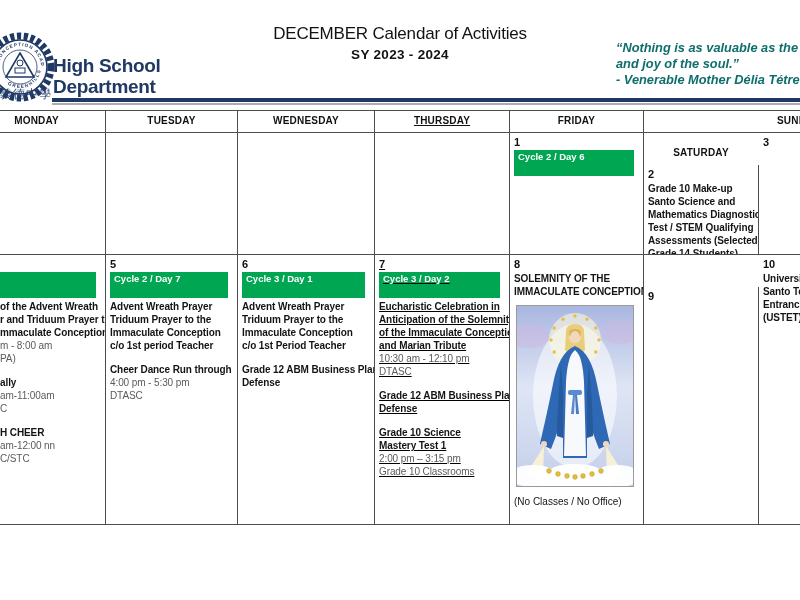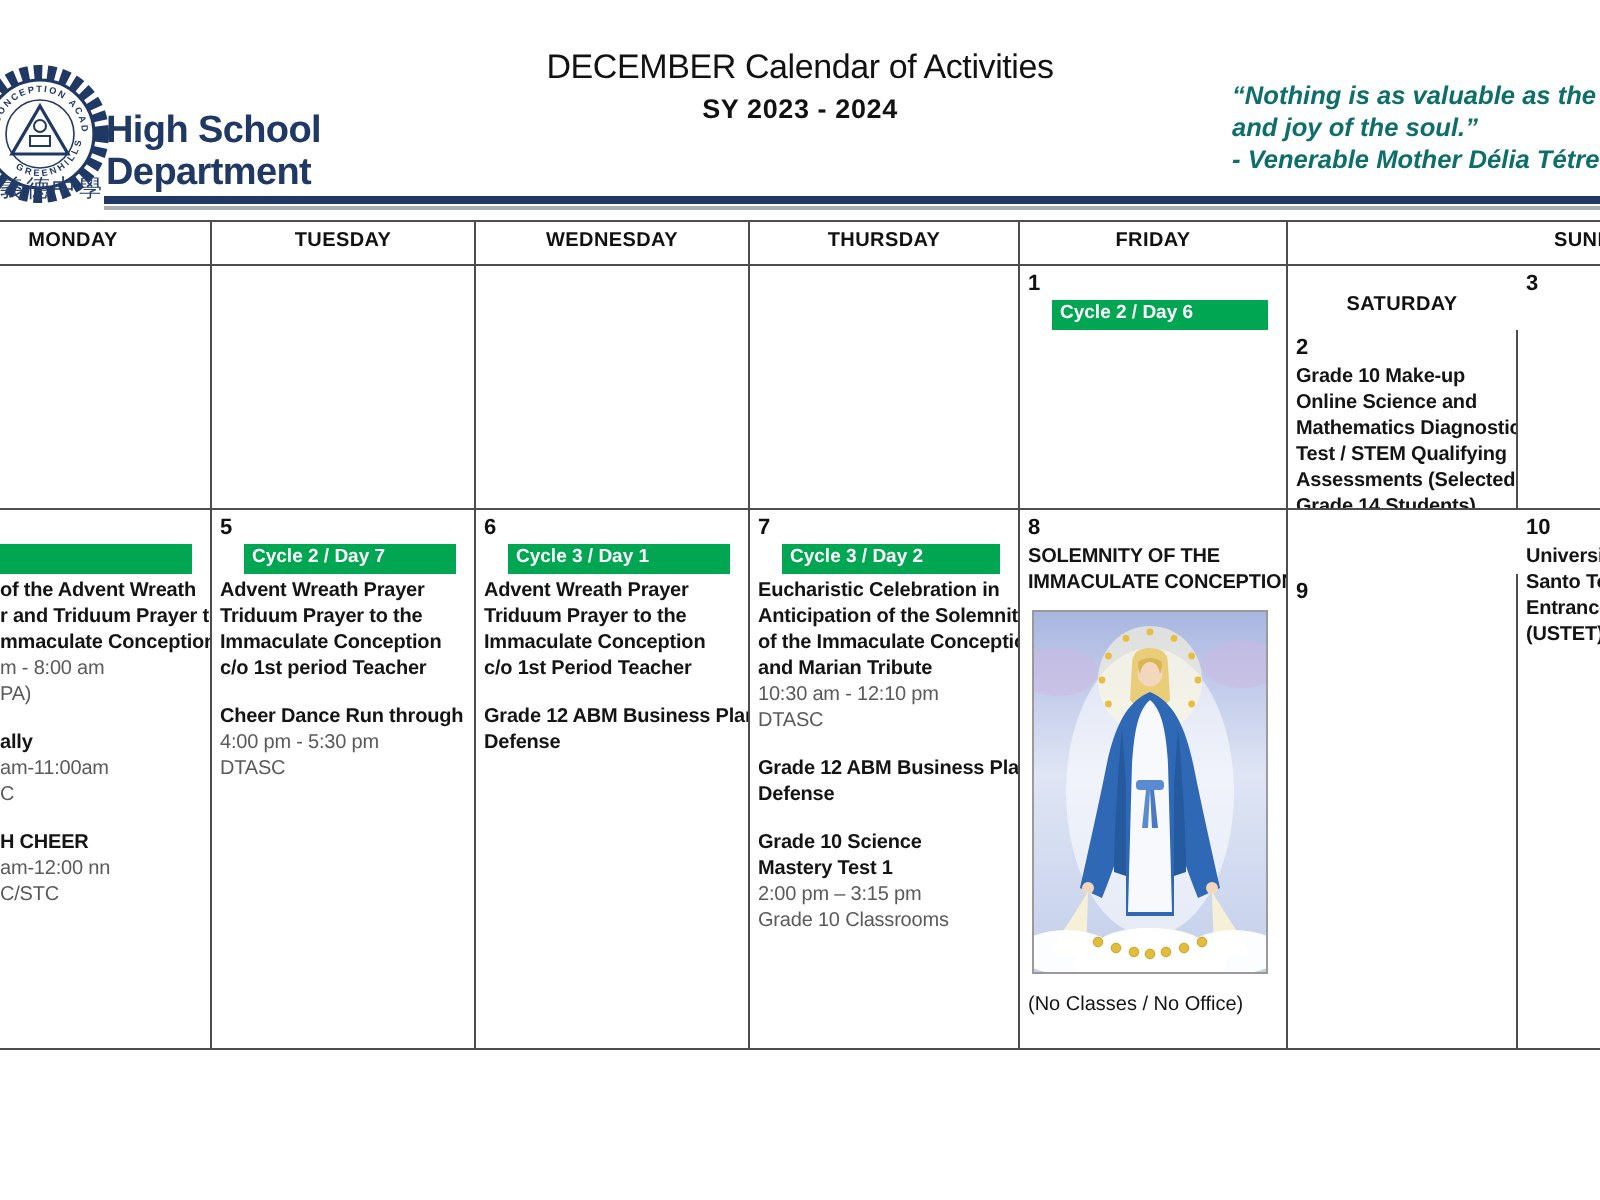--- a/index.html
+++ b/index.html
@@ -21,26 +21,26 @@
   
   .grid{position:absolute;left:-32px;top:110px;width:929px;border-top:1px solid #4d4d4d;}
   .row{display:flex;}
   .hrow{height:21px;border-bottom:1px solid #4d4d4d;}
   .r1{height:121px;border-bottom:1px solid #4d4d4d;}
   .r2{height:269px;border-bottom:1px solid #4d4d4d;}
   .hcell{box-sizing:border-box;border-right:1px solid #4d4d4d;font-weight:bold;
          font-size:10px;color:#111;text-align:center;line-height:20px;letter-spacing:0.2px;}
   .cell{box-sizing:border-box;border-right:1px solid #4d4d4d;padding:3px 4px 0 4px;
         overflow:hidden;position:relative;}
-  .c0{width:138px;} .c1{width:132px;} .c2{width:137px;} .c3{width:135px;}
+  .c0{width:138px;} .c1{width:132px;} .c2{width:137px;} .c3{width:135px;text-decoration:underline;}
   .c4{width:134px;} .c5{width:115px;margin-top:32px;} .c6{width:138px;}
   .h6{text-align:left;padding-left:18px;}
   .date{font-weight:bold;font-size:11px;height:14px;color:#111;}
-  .banner{height:15px;line-height:13px;background:#00a651;color:#fff;font-weight:bold;
-          font-size:9.5px;padding-left:4px;margin:0 5px 2px 12px;white-space:nowrap;}
+  .banner{height:26px;line-height:13px;background:#00a651;color:#fff;font-weight:bold;
+          font-size:9.5px;padding-left:4px;margin:0 5px 2px 0;white-space:nowrap;}
   .mon-banner{margin-left:-1px;}
   .ln{font-size:10px;line-height:13px;white-space:nowrap;letter-spacing:-0.1px;}
   .ln-b{font-weight:bold;color:#141414;}
   .ln-r{color:#5a5a5a;}
   .ln-g{height:11px;}
   .mon-pad .ln{padding-left:28px;}
   .mary-box{width:116px;height:180px;border:1px solid #9a9a9a;margin:7px 0 0 2px;}
   .caption{font-size:10px;font-weight:normal;color:#141414;margin-top:5px;white-space:nowrap;}
 </style>
 </head>
@@ -104,21 +104,21 @@
     <div class="cell c2"></div>
     <div class="cell c3"></div>
     <div class="cell c4">
       <div class="date">1</div>
       <div class="banner">Cycle 2 / Day 6</div>
     </div>
     <div class="cell c5">
       <div class="date">2</div>
       <div>
           <div class="ln ln-b">Grade 10 Make-up</div>
-          <div class="ln ln-b">Online Science and</div>
+          <div class="ln ln-b">Santo Science and</div>
           <div class="ln ln-b">Mathematics Diagnostic</div>
           <div class="ln ln-b">Test / STEM Qualifying</div>
           <div class="ln ln-b">Assessments (Selected</div>
           <div class="ln ln-b">Grade 14 Students)</div>
           <div class="ln ln-r">8:30 am - 11:00 am</div>
           <div class="ln ln-r">via Zoom</div>
         </div>
     </div>
     <div class="cell c6">
       <div class="date">3</div>

